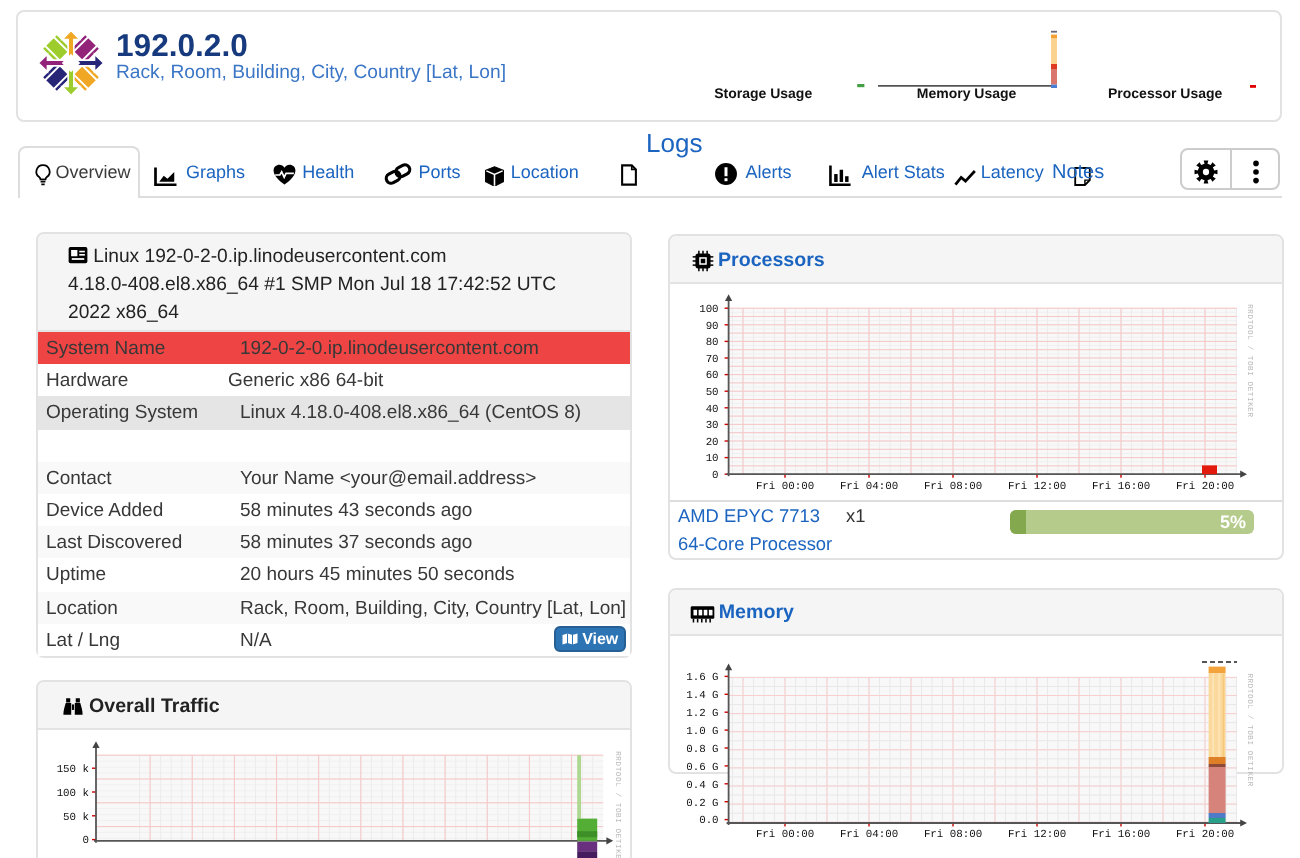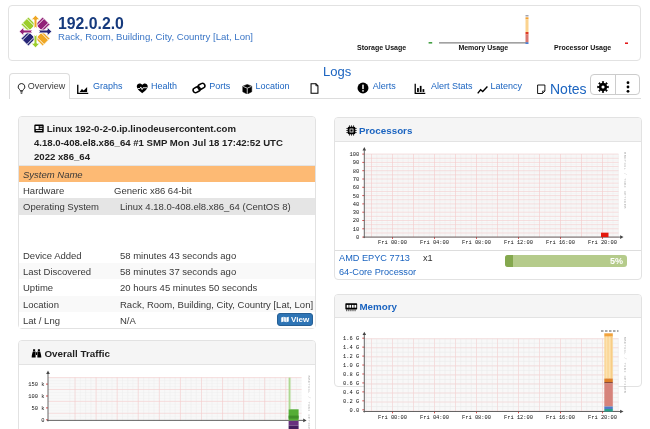--- a/index.html
+++ b/index.html
@@ -103,50 +103,55 @@
     </svg></div>
 <div class="abs" style="left:430.9px; top:80.5px; font-size:9px; color:#1b64c0;">Alert Stats</div>
 <div class="abs" style="left:477px; top:80px;"><svg width="11.5" height="9.5" viewBox="0 0 16 13">
       <path d="M1 11.5l4-5 3 2.5 6.5-7" stroke="#000" stroke-width="1.9" fill="none"></path>
     </svg></div>
 <div class="abs" style="left:490.4px; top:80.5px; font-size:9px; color:#1b64c0;">Latency</div>
 <div class="abs" style="left:537px; top:80px;"><svg width="8.5" height="10.5" viewBox="0 0 14 16">
       <path d="M1 1h12v10l-4 4H1z" fill="none" stroke="#000" stroke-width="1.5"></path>
       <path d="M13 11H9v4" fill="none" stroke="#000" stroke-width="1.2"></path>
     </svg></div>
-<div class="abs" style="left:550px; top:80.5px; font-size:14px; color:#1b64c0;">Notes</div>
+<div class="abs" style="left:526px; top:80.5px; font-size:10px; color:#1b64c0;">Notes</div>
 <div class="abs" style="left:590px; top:74px; width:50px; height:21px; border:1px solid #ccc; border-radius:4px; background:#fff;"></div>
 <div class="abs" style="left:615px; top:74px; width:1px; height:21px; background:#ccc;"></div>
 <div class="abs" style="left:597px; top:78.5px;"><svg width="12" height="12" viewBox="0 0 16 16">
       <path d="M15.64 6.42 L15.64 9.58 L13.51 8.98 L12.59 11.20 L14.52 12.28 L12.28 14.52 L11.20 12.59 L8.98 13.51 L9.58 15.64 L6.42 15.64 L7.02 13.51 L4.80 12.59 L3.72 14.52 L1.48 12.28 L3.41 11.20 L2.49 8.98 L0.36 9.58 L0.36 6.42 L2.49 7.02 L3.41 4.80 L1.48 3.72 L3.72 1.48 L4.80 3.41 L7.02 2.49 L6.42 0.36 L9.58 0.36 L8.98 2.49 L11.20 3.41 L12.28 1.48 L14.52 3.72 L12.59 4.80 L13.51 7.02 Z" fill="#000"></path>
       <circle cx="8" cy="8" r="2.1" fill="#fff"></circle>
     </svg></div>
 <div class="abs" style="left:626px; top:79px;"><svg width="4" height="12" viewBox="0 0 4 12">
       <circle cx="2" cy="1.7" r="1.4"></circle>
       <circle cx="2" cy="6" r="1.4"></circle>
       <circle cx="2" cy="10.3" r="1.4"></circle>
     </svg></div>
 <div class="card" style="left:18px; top:116px; width:298px; height:213px;">
-<div class="chead" style="height:49px; padding:5px 8px 0 15px; font-size:9.6px; font-weight:bold; color:#222; line-height:13.8px;"><svg width="10" height="9" viewBox="0 0 16 14" style="vertical-align:-1px">
+<div class="chead" style="height:49px; padding:5px 8px 0 15px; font-size:9.6px; font-weight:normal; color:#222; line-height:13.8px;"><svg width="10" height="9" viewBox="0 0 16 14" style="vertical-align:-1px">
         <rect x="0.5" y="0.5" width="15" height="13" rx="1.5" fill="#000"></rect>
         <rect x="2.5" y="3" width="5" height="5" fill="#fff"></rect>
         <rect x="9" y="3.6" width="4.5" height="1.3" fill="#fff"></rect>
         <rect x="9" y="6.2" width="4.5" height="1.3" fill="#fff"></rect>
         <rect x="3" y="9.5" width="10" height="1.4" fill="#fff"></rect>
       </svg> Linux 192-0-2-0.ip.linodeusercontent.com<br>4.18.0-408.el8.x86_64 #1 SMP Mon Jul 18 17:42:52 UTC<br>2022 x86_64</div>
-<div class="abs" style="left:0; top:49.0px; width:296px; height:16.2px; background:#fdba74; font-size:9.5px; color:#383838; white-space:nowrap;font-style:italic;">
+<div class="abs" style="left:0; top:49.0px; width:296px; height:16.2px; background:#ef4444; font-size:9.5px; color:#383838; white-space:nowrap;">
 <span class="abs" style="left:4px; top:3px;">System Name</span>
+      <span class="abs" style="left:101px; top:3px;">192-0-2-0.ip.linodeusercontent.com</span>
     </div>
 <div class="abs" style="left:0; top:65.2px; width:296px; height:16.2px; background:#fff; font-size:9.5px; color:#383838; white-space:nowrap;">
 <span class="abs" style="left:4px; top:3px;">Hardware</span>
       <span class="abs" style="left:95px; top:3px;">Generic x86 64-bit</span>
     </div>
 <div class="abs" style="left:0; top:81.4px; width:296px; height:16.2px; background:#e5e5e5; font-size:9.5px; color:#383838; white-space:nowrap;">
 <span class="abs" style="left:4px; top:3px;">Operating System</span>
       <span class="abs" style="left:101px; top:3px;">Linux 4.18.0-408.el8.x86_64 (CentOS 8)</span>
+    </div>
+<div class="abs" style="left:0; top:113.80000000000001px; width:296px; height:16.2px; background:#f9f9f9; font-size:9.5px; color:#383838; white-space:nowrap;">
+<span class="abs" style="left:4px; top:3px;">Contact</span>
+      <span class="abs" style="left:101px; top:3px;">Your Name &lt;your@email.address&gt;</span>
     </div>
 <div class="abs" style="left:0; top:130.0px; width:296px; height:16.2px; background:#fff; font-size:9.5px; color:#383838; white-space:nowrap;">
 <span class="abs" style="left:4px; top:3px;">Device Added</span>
       <span class="abs" style="left:101px; top:3px;">58 minutes 43 seconds ago</span>
     </div>
 <div class="abs" style="left:0; top:146.2px; width:296px; height:16.2px; background:#f9f9f9; font-size:9.5px; color:#383838; white-space:nowrap;">
 <span class="abs" style="left:4px; top:3px;">Last Discovered</span>
       <span class="abs" style="left:101px; top:3px;">58 minutes 37 seconds ago</span>
     </div>
 <div class="abs" style="left:0; top:162.39999999999998px; width:296px; height:16.2px; background:#fff; font-size:9.5px; color:#383838; white-space:nowrap;">

